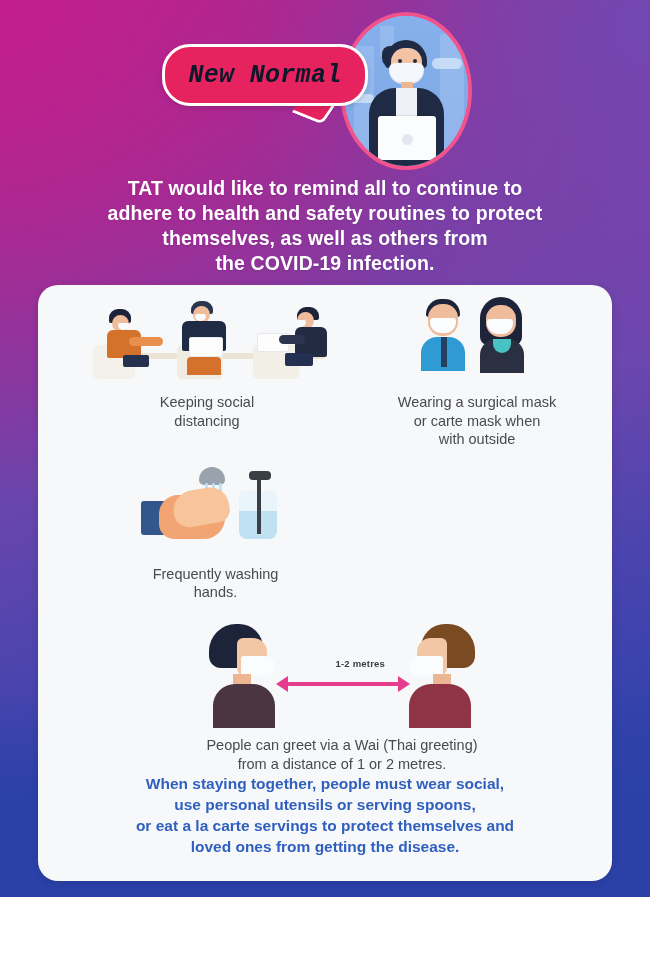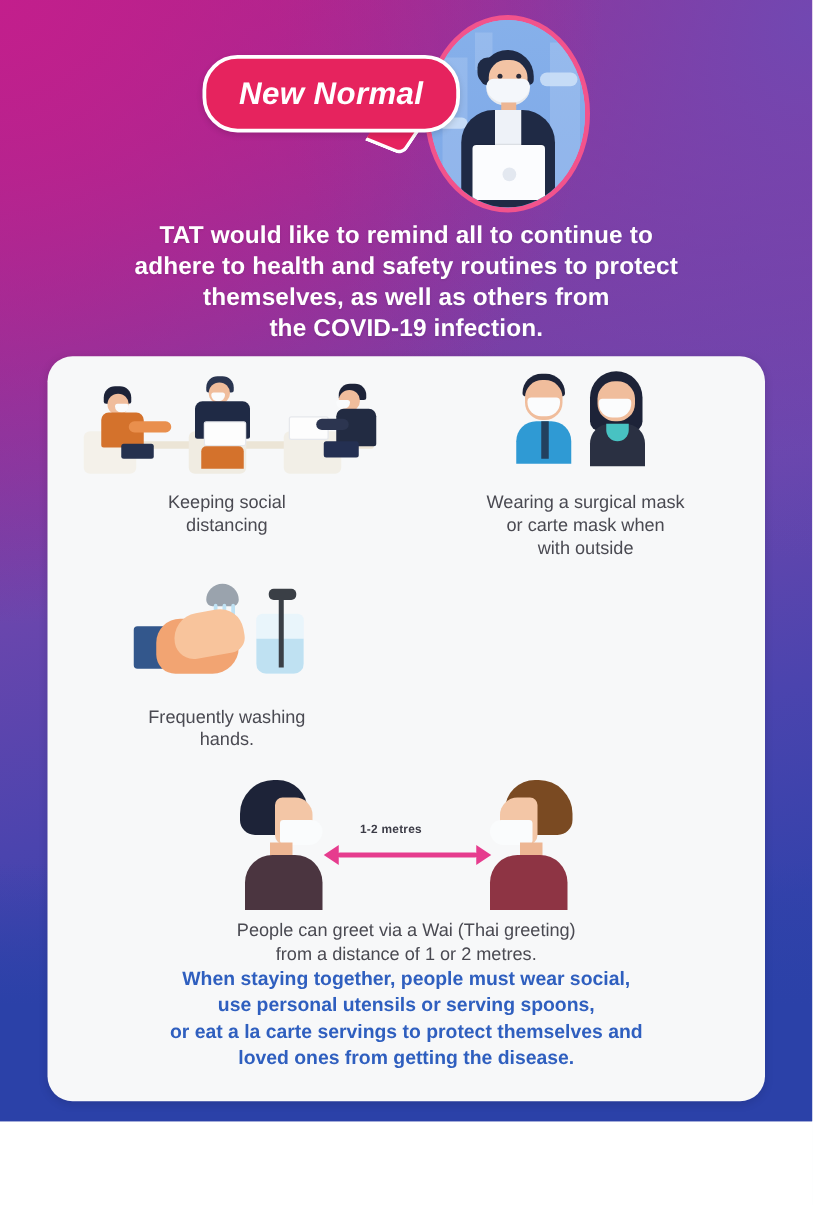--- a/index.html
+++ b/index.html
@@ -65,37 +65,37 @@
   .av-neck{position:absolute;left:57px;top:66px;width:12px;height:10px;background:#edb693;}
   .av-body{position:absolute;left:25px;top:72px;width:75px;height:78px;background:#1f2a45;border-radius:26px 26px 0 0;}
   .av-shirt{position:absolute;left:52px;top:72px;width:21px;height:58px;background:#eef2f8;}
   .av-laptop{position:absolute;left:34px;top:100px;width:58px;height:44px;background:#fbfcfe;border-radius:3px;box-shadow:0 -1px 0 rgba(0,0,0,.08);}
   .av-lapdot{position:absolute;left:58px;top:118px;width:11px;height:11px;border-radius:50%;background:#e3e8f0;}
 
   .bubble{position:absolute;left:162px;top:44px;width:200px;height:56px;background:#e6235e;
       border:3px solid #ffffff;border-radius:28px;
       display:flex;align-items:center;justify-content:center;
       box-shadow:0 2px 5px rgba(0,0,0,.14);}
-  .bubble-text{color:#ffffff;font-style:italic;font-weight:bold;font-size:25px;letter-spacing:.3px;}
+  .bubble-text{color:#0f172a;font-style:italic;font-weight:bold;font-size:25px;letter-spacing:.3px;font-family:Liberation Mono, monospace;}
   .bubble-tail{position:absolute;left:300px;top:88px;width:30px;height:30px;background:#e6235e;
       border-right:3px solid #fff;border-bottom:3px solid #fff;
       transform:rotate(22deg) skewX(-12deg);border-radius:0 0 7px 0;}
 
   
   .heading{position:absolute;left:25px;top:176px;width:600px;text-align:center;color:#ffffff;
       font-size:19.5px;font-weight:bold;line-height:25px;letter-spacing:.1px;
       text-shadow:0 1px 2px rgba(0,0,0,.10);}
   .heading div{white-space:nowrap;}
 
   
   .card{position:absolute;left:38px;top:285px;width:574px;height:596px;background:#f7f8f9;
       border-radius:20px;box-shadow:0 2px 8px rgba(0,0,0,.12);}
 
   .grid{position:absolute;left:0;top:10px;width:574px;}
-  .row{display:flex;}
+  .row{display:flex;margin-left:34px;}
   .cell{width:287px;display:flex;flex-direction:column;align-items:center;}
   .art{position:relative;}
   .cap{margin-top:6px;text-align:center;color:#4a4a52;font-size:14.5px;line-height:18.5px;}
 
   
   .art-social{width:245px;height:86px;position:absolute;left:0;top:0;}
   .sd-table{position:absolute;left:10px;top:58px;width:230px;height:6px;background:#ece5d6;border-radius:2px;}
   .sd-chair{position:absolute;width:42px;height:34px;background:#f4f1ea;border-radius:5px;}
   .person{position:absolute;}
   .p-head{position:absolute;width:17px;height:17px;border-radius:50%;}
@@ -138,21 +138,21 @@
   .art-wai{width:330px;height:108px;position:relative;}
   .wai-p{position:absolute;}
   .wai-hair{position:absolute;}
   .wai-face{position:absolute;}
   .wai-mask{position:absolute;background:#fafcfd;}
   .wai-shoulder{position:absolute;border-radius:22px 22px 0 0;}
   .wai-arrow{position:absolute;left:110px;top:62px;width:112px;height:4px;background:#e63c8e;border-radius:2px;}
   .wai-arrow::before,.wai-arrow::after{content:"";position:absolute;top:-6px;width:0;height:0;border-top:8px solid transparent;border-bottom:8px solid transparent;}
   .wai-arrow::before{left:-11px;border-right:12px solid #e63c8e;}
   .wai-arrow::after{right:-11px;border-left:12px solid #e63c8e;}
-  .wai-label{position:absolute;left:128px;top:38px;width:80px;text-align:left;
+  .wai-label{position:absolute;left:128px;top:38px;width:80px;text-align:right;
       font-size:9.5px;font-weight:bold;color:#3b3b46;letter-spacing:.2px;}
 
   .cap-wai{margin-top:4px;text-align:center;color:#4a4a52;font-size:14.5px;line-height:19px;}
 
   .bluetext{position:absolute;left:22px;top:488px;width:530px;text-align:center;
       color:#2f5fbf;font-weight:bold;font-size:15.5px;line-height:21px;}
   .bluetext div{white-space:nowrap;}
 </style>
 </head>
 <body>

